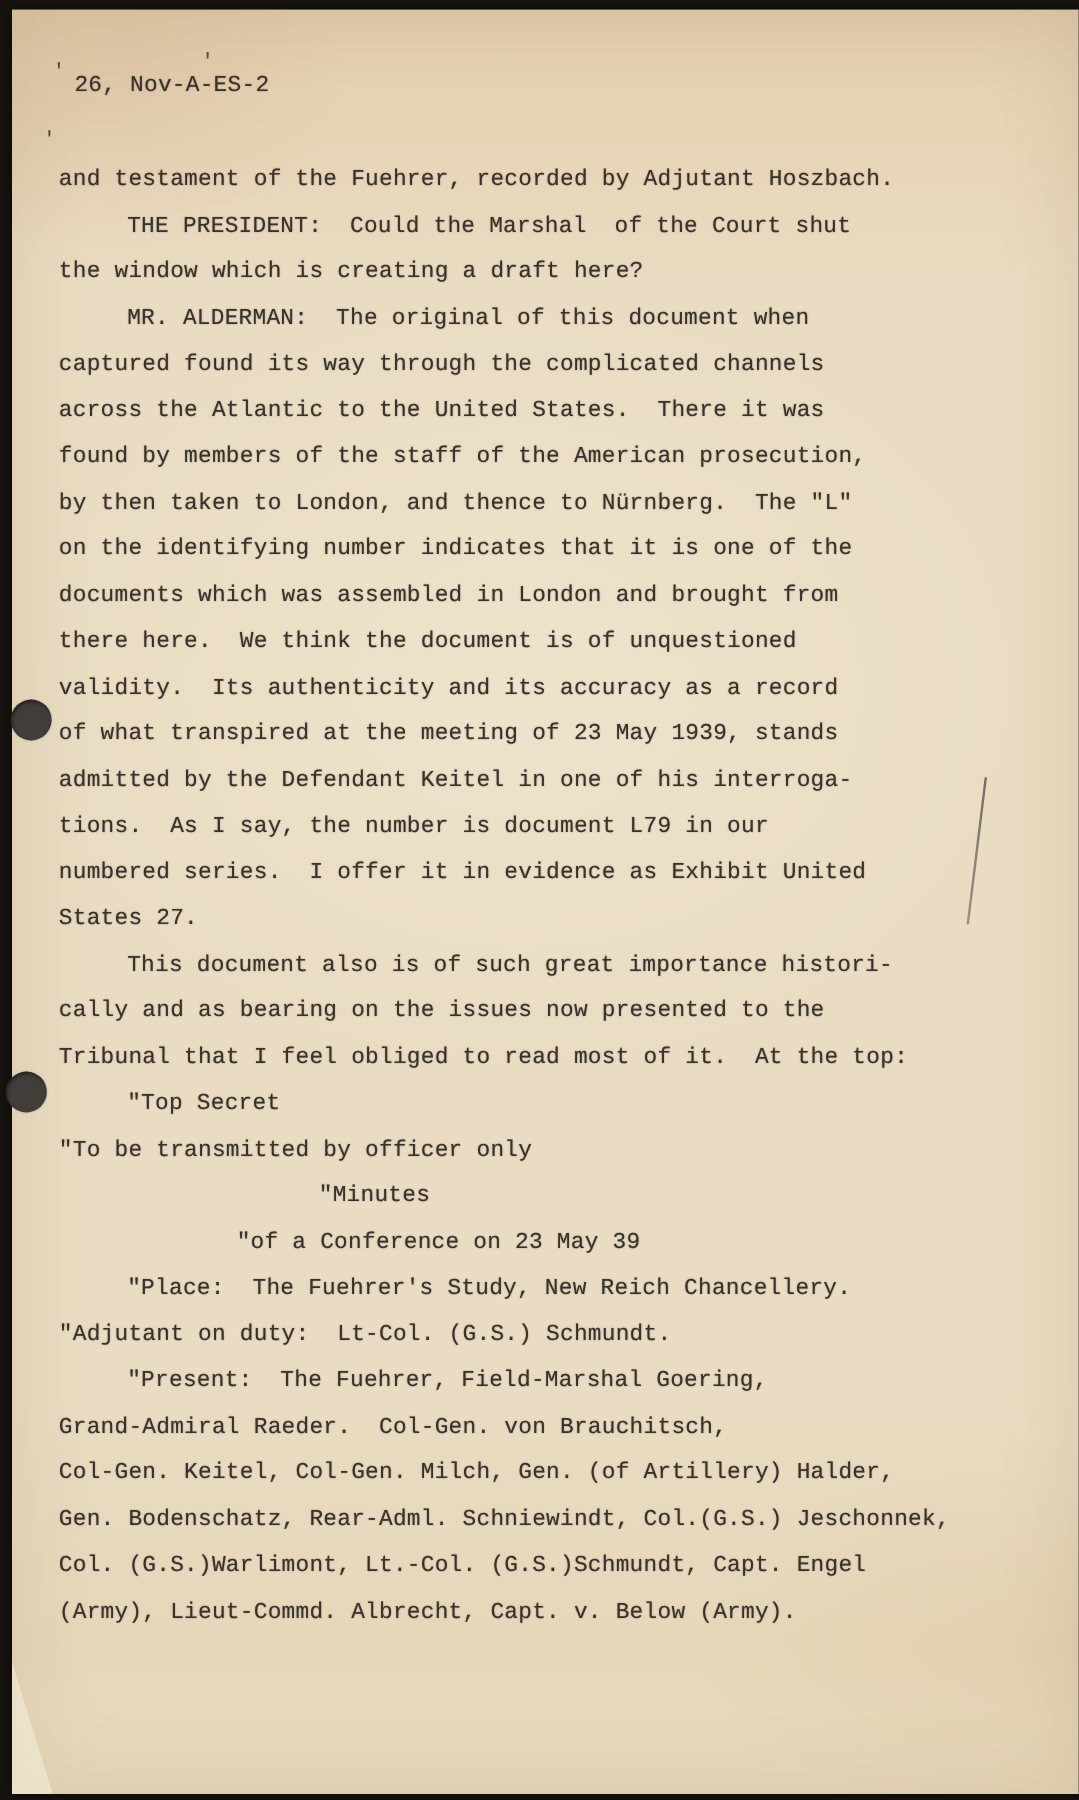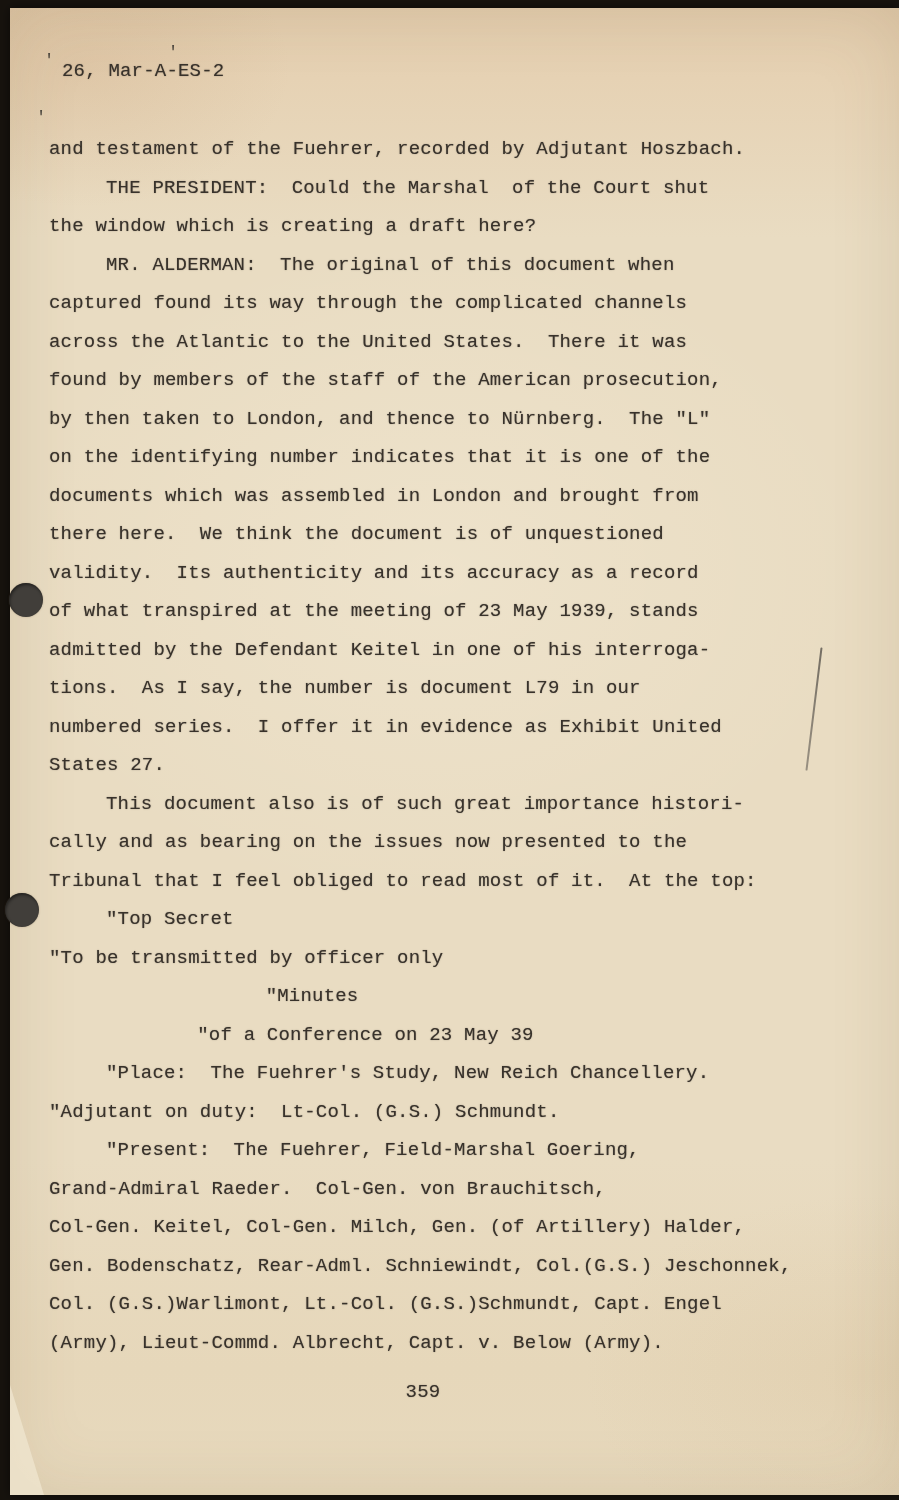--- a/index.html
+++ b/index.html
@@ -67,25 +67,24 @@
 </style>
 </head>
 <body>
 
 <div class="paper">
 
   <span class="ink-speck speck1">'</span>
   <span class="ink-speck speck2">'</span>
   <span class="ink-speck speck3">'</span>
 
-  <div class="typed header-line">26, Mar-A-ES-2</div>
+  <div class="typed header-line">26, Nov-A-ES-2</div>
 
   <div class="text-body typed"><div class="line" style="padding-left: 0ch;">and testament of the Fuehrer, recorded by Adjutant Hoszbach.</div><div class="line" style="padding-left: 5ch;">THE PRESIDENT:  Could the Marshal  of the Court shut</div><div class="line" style="padding-left: 0ch;">the window which is creating a draft here?</div><div class="line" style="padding-left: 5ch;">MR. ALDERMAN:  The original of this document when</div><div class="line" style="padding-left: 0ch;">captured found its way through the complicated channels</div><div class="line" style="padding-left: 0ch;">across the Atlantic to the United States.  There it was</div><div class="line" style="padding-left: 0ch;">found by members of the staff of the American prosecution,</div><div class="line" style="padding-left: 0ch;">by then taken to London, and thence to Nürnberg.  The "L"</div><div class="line" style="padding-left: 0ch;">on the identifying number indicates that it is one of the</div><div class="line" style="padding-left: 0ch;">documents which was assembled in London and brought from</div><div class="line" style="padding-left: 0ch;">there here.  We think the document is of unquestioned</div><div class="line" style="padding-left: 0ch;">validity.  Its authenticity and its accuracy as a record</div><div class="line" style="padding-left: 0ch;">of what transpired at the meeting of 23 May 1939, stands</div><div class="line" style="padding-left: 0ch;">admitted by the Defendant Keitel in one of his interroga-</div><div class="line" style="padding-left: 0ch;">tions.  As I say, the number is document L79 in our</div><div class="line" style="padding-left: 0ch;">numbered series.  I offer it in evidence as Exhibit United</div><div class="line" style="padding-left: 0ch;">States 27.</div><div class="line" style="padding-left: 5ch;">This document also is of such great importance histori-</div><div class="line" style="padding-left: 0ch;">cally and as bearing on the issues now presented to the</div><div class="line" style="padding-left: 0ch;">Tribunal that I feel obliged to read most of it.  At the top:</div><div class="line" style="padding-left: 5ch;">"Top Secret</div><div class="line" style="padding-left: 0ch;">"To be transmitted by officer only</div><div class="line" style="padding-left: 19ch;">"Minutes</div><div class="line" style="padding-left: 13ch;">"of a Conference on 23 May 39</div><div class="line" style="padding-left: 5ch;">"Place:  The Fuehrer's Study, New Reich Chancellery.</div><div class="line" style="padding-left: 0ch;">"Adjutant on duty:  Lt-Col. (G.S.) Schmundt.</div><div class="line" style="padding-left: 5ch;">"Present:  The Fuehrer, Field-Marshal Goering,</div><div class="line" style="padding-left: 0ch;">Grand-Admiral Raeder.  Col-Gen. von Brauchitsch,</div><div class="line" style="padding-left: 0ch;">Col-Gen. Keitel, Col-Gen. Milch, Gen. (of Artillery) Halder,</div><div class="line" style="padding-left: 0ch;">Gen. Bodenschatz, Rear-Adml. Schniewindt, Col.(G.S.) Jeschonnek,</div><div class="line" style="padding-left: 0ch;">Col. (G.S.)Warlimont, Lt.-Col. (G.S.)Schmundt, Capt. Engel</div><div class="line" style="padding-left: 0ch;">(Army), Lieut-Commd. Albrecht, Capt. v. Below (Army).</div></div>
 
-  <div class="typed page-number">359</div>
 
   <div class="hole h1"></div>
   <div class="hole h2"></div>
 
   <div class="pencil-mark"></div>
 
   <div class="corner-fold"></div>
 </div>
 
 </body></html>

